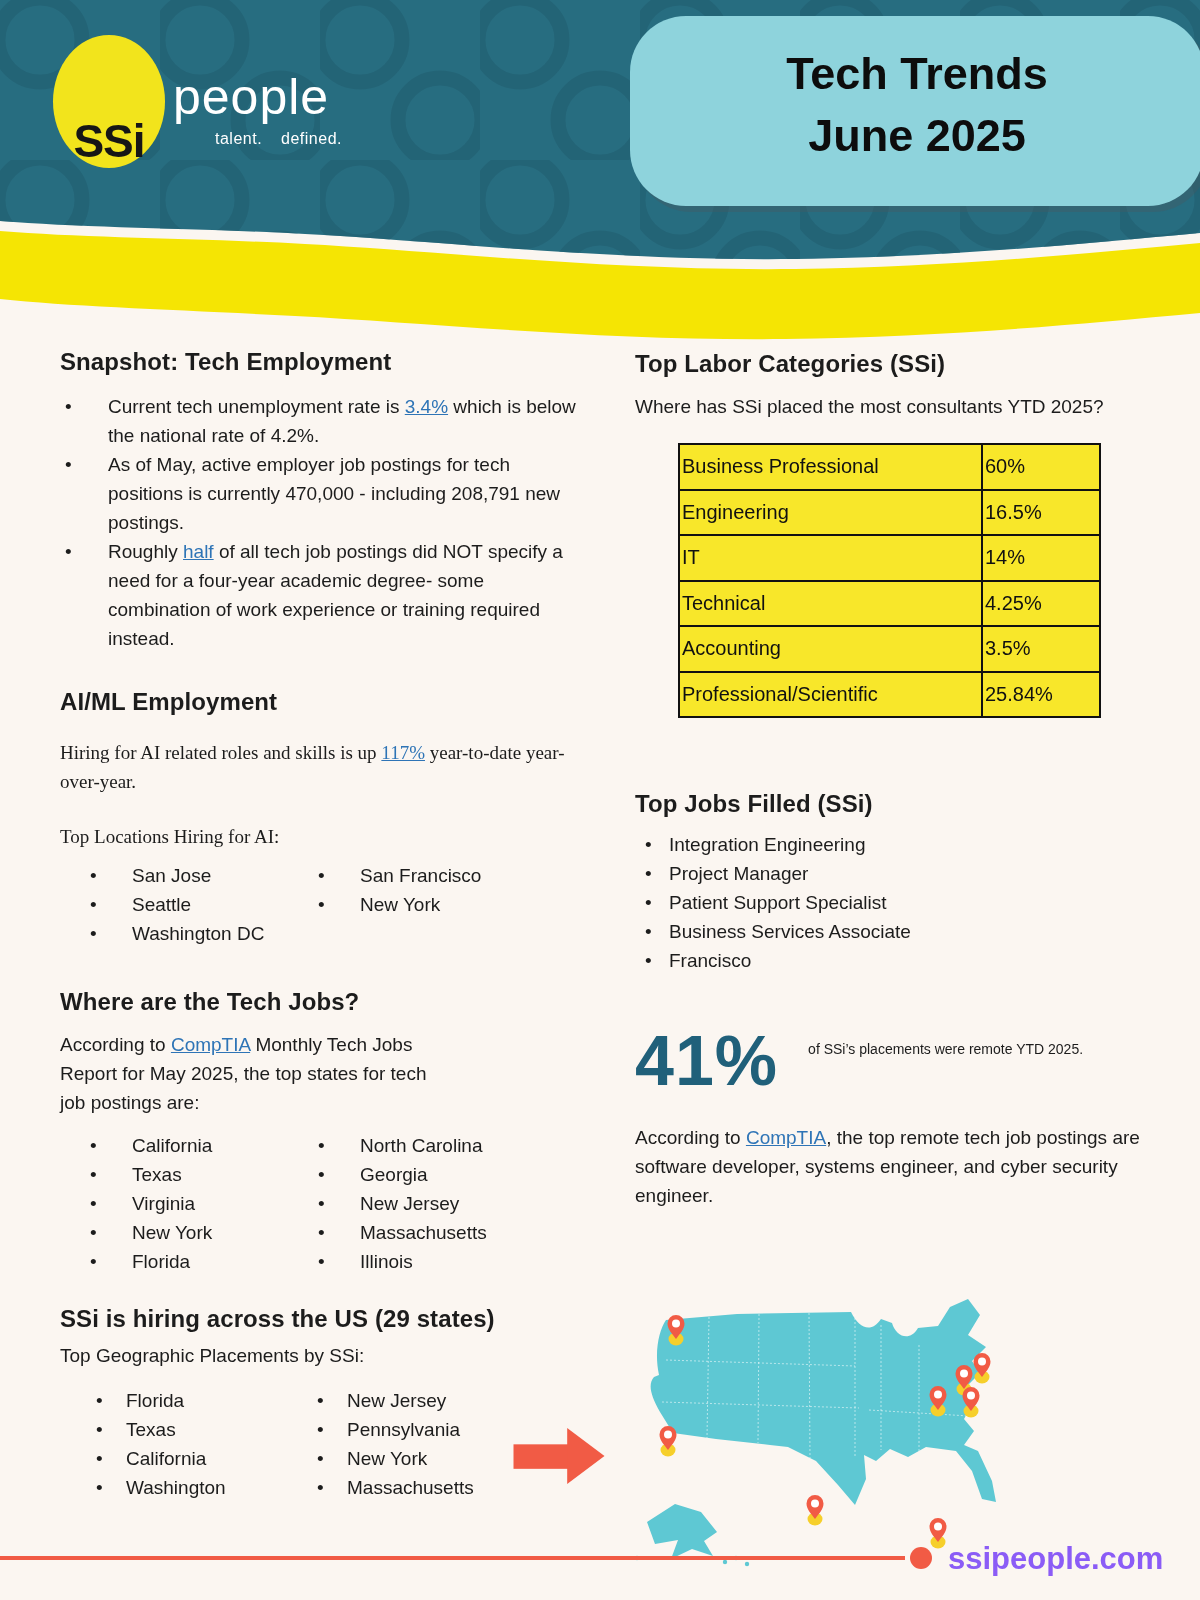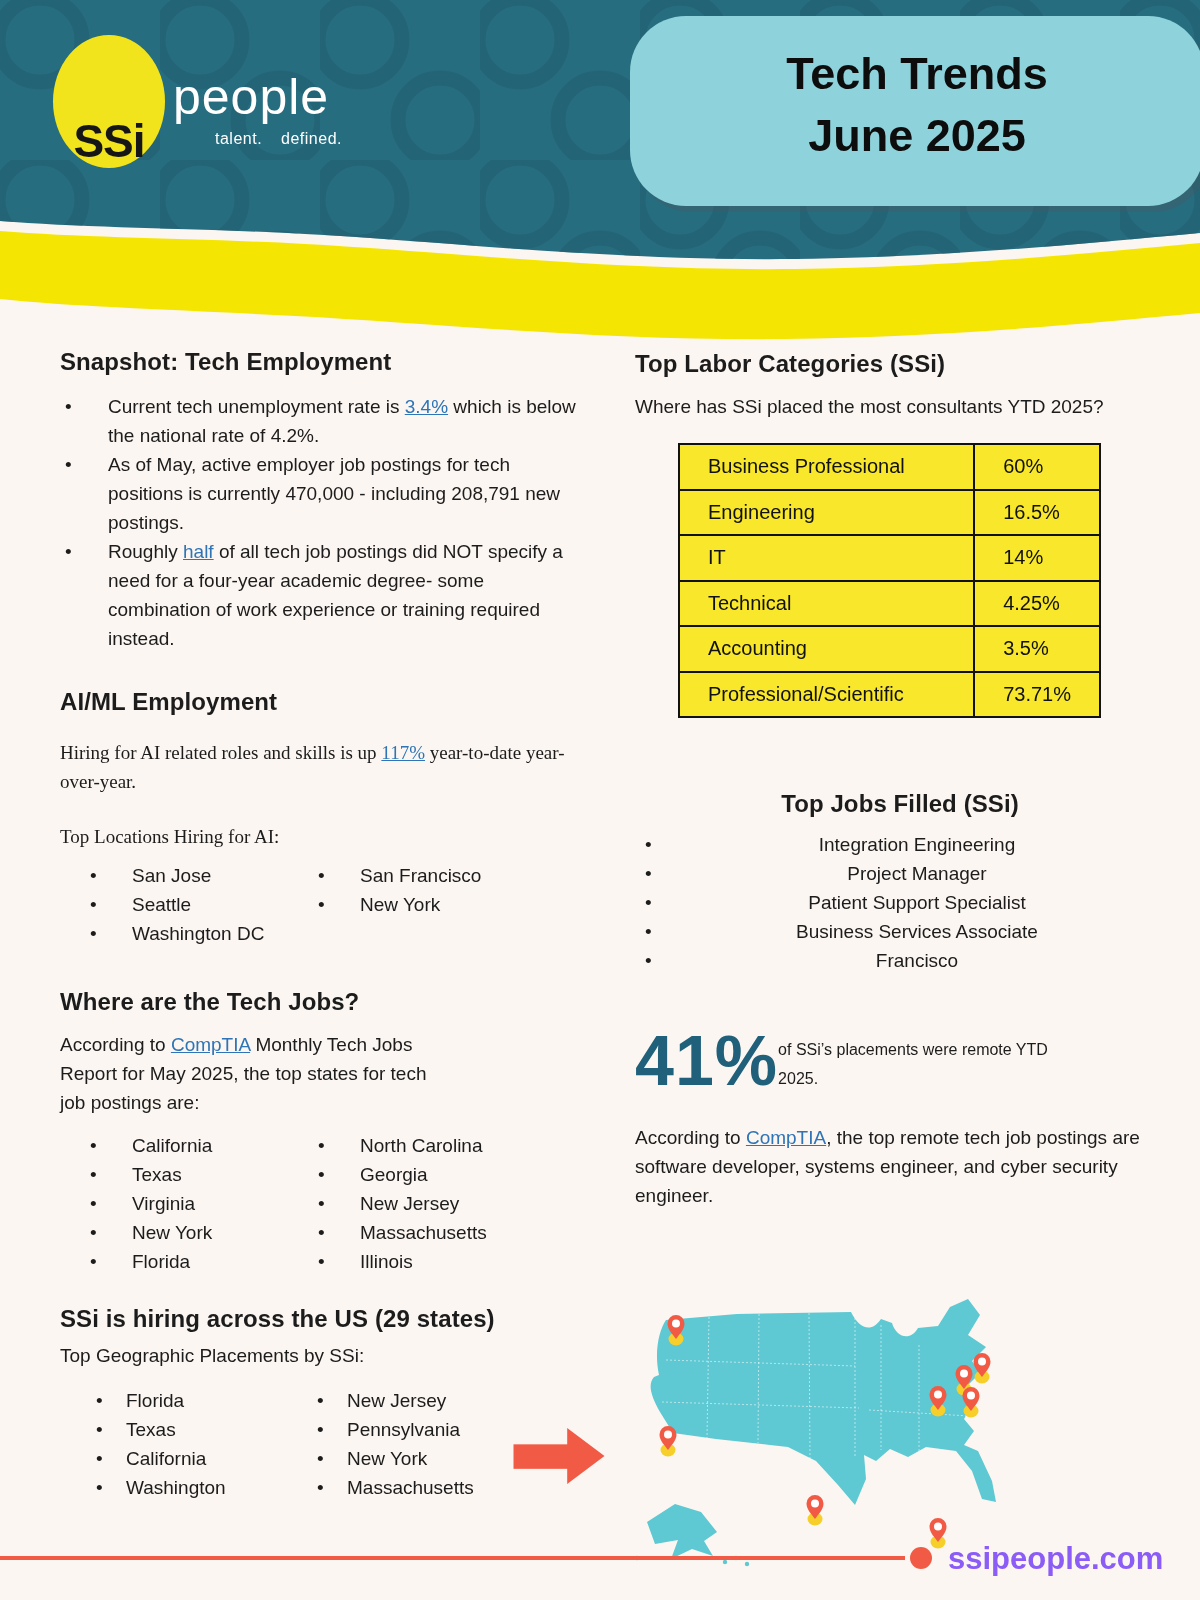--- a/index.html
+++ b/index.html
@@ -53,28 +53,28 @@
   #sec-where{left:60px;top:988px;width:540px;}
   #sec-where .body-txt{margin-top:14px;width:380px;}
   #sec-where .cols{margin-top:14px;}
   #sec-hiring{left:60px;top:1305px;width:540px;}
   #sec-hiring .subhead{margin-top:8px;}
   #sec-hiring .cols{margin-top:16px;}
 
   #sec-labor{left:635px;top:350px;width:530px;}
   #sec-labor .body-txt{margin-top:14px;width:500px;}
   .labor-table{border-collapse:collapse;margin:22px 0 0 43px;width:423px;}
-  .labor-table td{border:2.5px solid #111;background:var(--tableYellow);font-size:20px;height:45.5px;padding:0 28px;color:#111;}
+  .labor-table td{border:2.5px solid #111;background:var(--tableYellow);font-size:20px;height:45.5px;padding:0 2px;color:#111;}
   .labor-table td.val{text-align:left;width:118px;}
-  #sec-jobs{left:635px;top:790px;width:530px;text-align:center;}
+  #sec-jobs{left:635px;top:790px;width:530px;}
   #sec-jobs .joblist{margin-top:12px;}
   #sec-remote{left:635px;top:1005px;width:530px;}
   .statrow{display:flex;margin-top:20px;}
   .stat{font-size:70px;line-height:72px;font-weight:700;color:var(--statTeal);letter-spacing:1px;}
-  .statcap{width:275px;padding-top:10px;font-size:16px;line-height:29px;}
+  .statcap{width:275px;margin-left:30px;padding-top:10px;font-size:14px;line-height:29px;}
   #sec-remote .para2{margin-top:26px;width:505px;}
 
   .arrow-svg{position:absolute;left:513px;top:1428px;}
   .coral-fill{fill:var(--coral);}
 
   .map-svg{position:absolute;left:618px;top:1290px;}
   .us{fill:var(--mapTeal);stroke:none;}
   .stateline{fill:none;stroke:#ffffff;stroke-width:1;stroke-dasharray:2 2;opacity:.55;}
   .pin-base{fill:var(--pinYellow);}
   .pin-body{fill:var(--coral);}
@@ -202,21 +202,21 @@
           <tr>
             <td class="lbl">Technical</td>
             <td class="val">4.25%</td>
           </tr>
           <tr>
             <td class="lbl">Accounting</td>
             <td class="val">3.5%</td>
           </tr>
           <tr>
             <td class="lbl">Professional/Scientific</td>
-            <td class="val">73.71%</td>
+            <td class="val">25.84%</td>
           </tr>
         </tbody>
     </table>
   </div>
 
   <div class="sec" id="sec-jobs">
     <h2>Top Jobs Filled (SSi)</h2>
     <div class="ul joblist">
         <div class="li"><span class="blt">•</span><span>Integration Engineering</span></div>
         <div class="li"><span class="blt">•</span><span>Project Manager</span></div>

